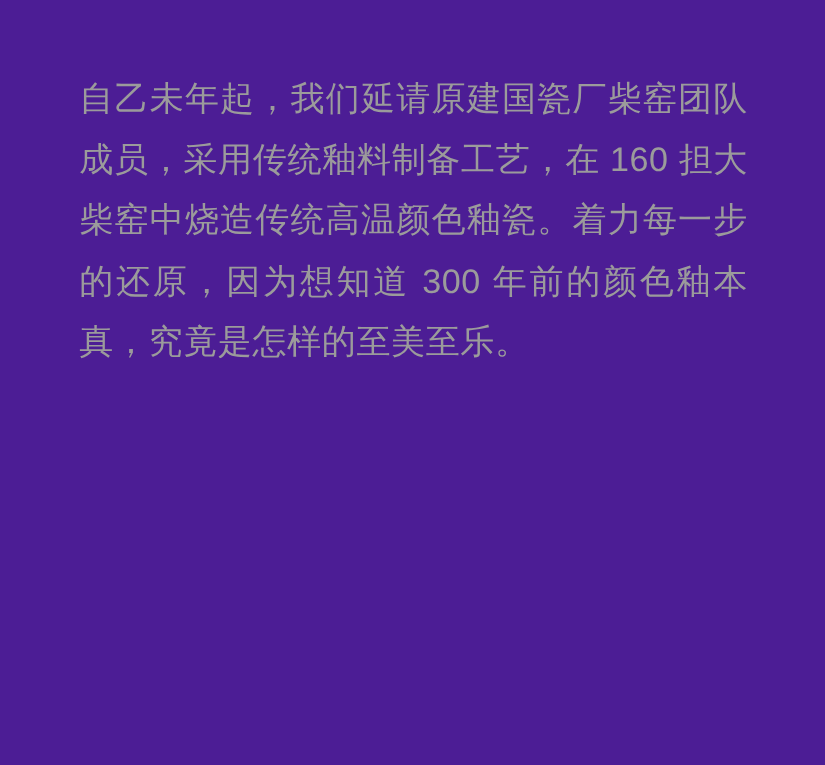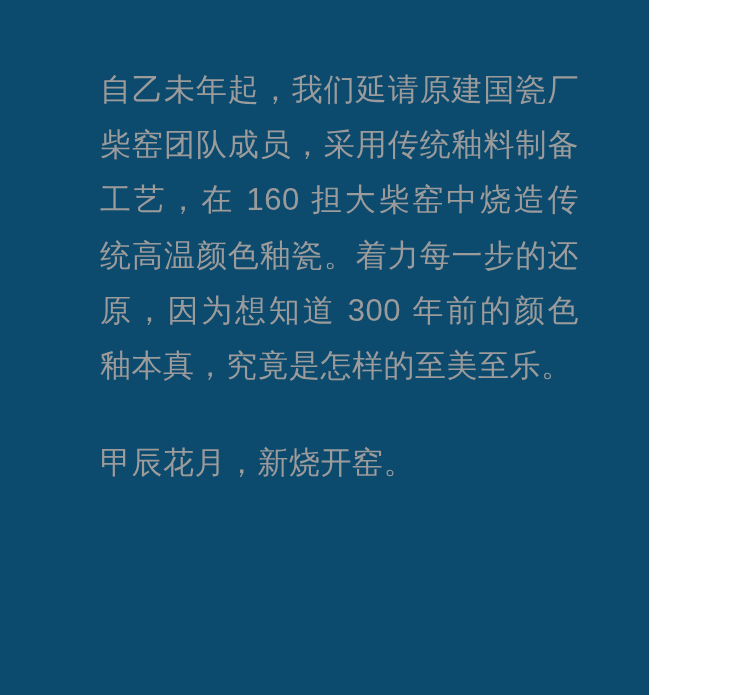--- a/index.html
+++ b/index.html
@@ -7,25 +7,25 @@
     padding: 0;
   }
   body {
     width: 750px;
     height: 695px;
     background: #ffffff;
     font-family: "Liberation Sans", "DejaVu Sans", sans-serif;
     overflow: hidden;
   }
   .page {
-    width: 649px;
+    width: 750px;
     height: 695px;
     box-sizing: border-box;
-    padding: 62px 70px 0 100px;
-    background: #0c4a6e;
+    padding: 62px 70px 0 72px;
+    background: #4c1d95;
   }
   .article {
     display: block;
   }
   .para {
     margin: 0 0 38px 0;
     color: #9b9b9b;
     font-size: 31px;
     line-height: 1.78;
     letter-spacing: 0.5px;
@@ -40,15 +40,14 @@
   .para-2 {
     margin-top: 42px;
   }
 </style>
 </head>
 <body>
 
 <div class="page">
   <div class="article">
     <p class="para para-1">自乙未年起，我们延请原建国瓷厂柴窑团队成员，采用传统釉料制备工艺，在 160 担大柴窑中烧造传统高温颜色釉瓷。着力每一步的还原，因为想知道 300 年前的颜色釉本真，究竟是怎样的至美至乐。</p>
-    <p class="para para-2">甲辰花月，新烧开窑。</p>
   </div>
 </div>
 
 </body></html>

